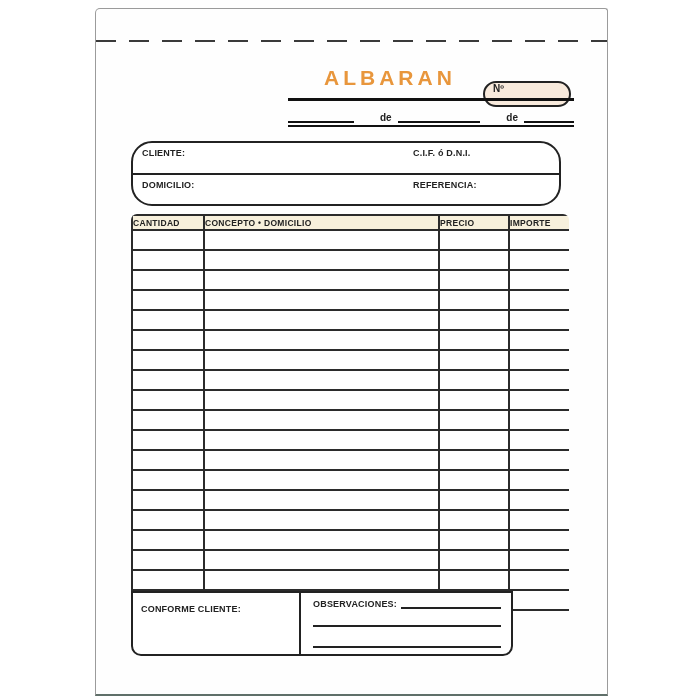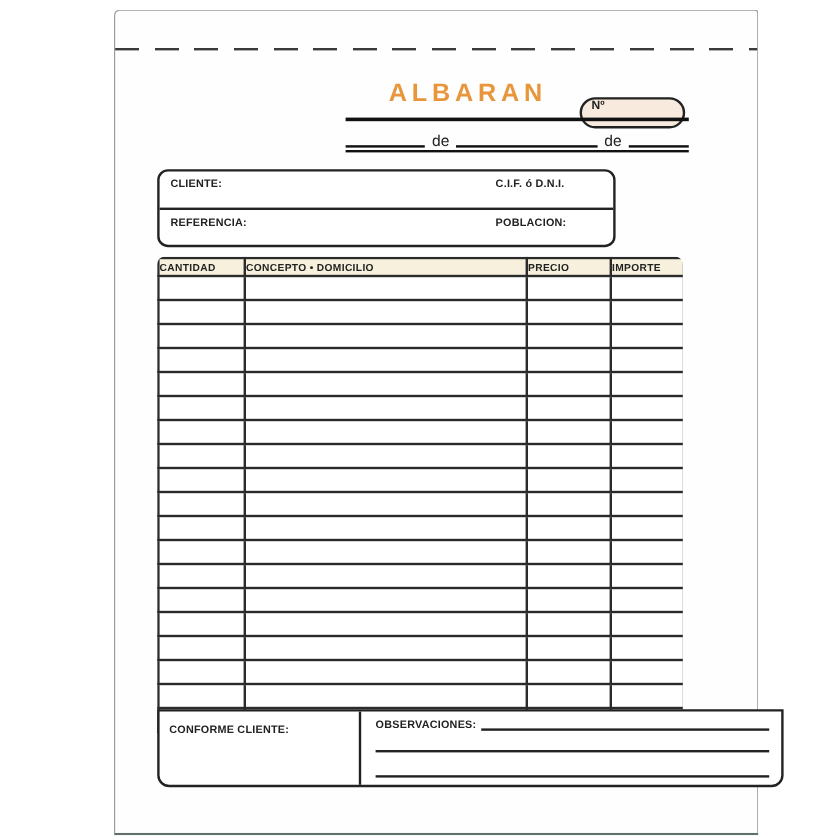--- a/index.html
+++ b/index.html
@@ -6,21 +6,20 @@
   body{
     width:700px;height:700px;background:#ffffff;position:relative;overflow:hidden;
     font-family:"Liberation Sans", sans-serif;color:#222;
   }
   .sheet{
     position:absolute;left:95px;top:8px;width:511px;height:685px;
     background:#fefefe;
     border:1px solid #9b9b9b;
     border-bottom:2px solid #5f6f69;
     border-radius:5px 3px 0 0;
-    padding-left:24px;
   }
   .tear-line{
     position:absolute;left:0;right:0;top:31px;height:2px;
     background:repeating-linear-gradient(to right,#3a3a3a 0 20px,transparent 20px 33px);
   }
   .form-title{
     position:absolute;left:228px;top:57px;
     font-size:21px;font-weight:bold;letter-spacing:4px;
     color:var(--accent-orange,#E8963C);
   }
@@ -34,27 +33,27 @@
   .fill-line{flex:1;border-bottom:2px solid #222;height:60%;}
   .title-rule{
     position:absolute;left:192px;top:89px;width:286px;height:3px;background:#111;
   }
   .date-row{
     position:absolute;left:192px;top:100px;width:286px;height:14px;
     display:flex;align-items:flex-end;gap:6px;
   }
   .date-seg{border-bottom:2px solid #111;height:100%;}
   .seg1{width:66px;} .seg2{flex:1;} .seg3{width:50px;}
-  .date-word{font-size:13px;font-weight:normal;line-height:11px;}
+  .date-word{font-size:10px;font-weight:bold;line-height:11px;margin-left:20px;}
   .date-rule{
     position:absolute;left:192px;top:116px;width:286px;height:2px;background:#111;
   }
   .client-box{
-    position:absolute;left:35px;top:132px;width:382px;height:65px;
-    border:2px solid #222;border-radius:9px;box-sizing:border-box;
+    position:absolute;left:35px;top:132px;width:430px;height:65px;
+    border:2px solid #222;border-radius:21px;box-sizing:border-box;
     background:#fff;
   }
   .client-row{position:relative;height:30px;}
   .client-row.first{border-bottom:2px solid #222;}
   .lbl{font-size:9px;font-weight:bold;letter-spacing:0.2px;}
   .lbl.left{position:absolute;left:9px;top:5px;}
   .lbl.mid{position:absolute;left:280px;top:5px;text-align:right;}
   .table-wrap{
     position:absolute;left:35px;top:205px;width:438px;
     border-radius:6px 6px 0 0;overflow:hidden;
@@ -67,21 +66,21 @@
     border:2px solid #2b2b2b;padding:0;overflow:hidden;
   }
   table.items th{
     height:13px;background:var(--header-fill,#F7F0DC);
     font-size:8.5px;font-weight:bold;letter-spacing:0.3px;text-align:left;
   }
   table.items td{height:15px;background:#ffffff;}
   td.col-precio{background:var(--precio-fill,#E7EAE7);}
   td.col-importe{background:var(--importe-fill,#FAF3E2);}
   .footer-box{
-    position:absolute;left:35px;top:582px;width:522px;height:65px;
+    position:absolute;left:35px;top:582px;width:382px;height:65px;
     border:2px solid #222;border-radius:0 0 10px 10px;box-sizing:border-box;
     background:#fff;display:flex;
   }
   .conforme-cell{
     width:168px;border-right:2px solid #222;box-sizing:border-box;
     padding:5px 8px;
   }
   .obs-cell{flex:1;position:relative;padding:6px 10px 0 12px;}
   .obs-head{display:flex;align-items:flex-start;gap:4px;height:14px;}
   .obs-line{position:absolute;left:12px;right:10px;height:0;border-bottom:2px solid #222;}
@@ -111,22 +110,22 @@
     <span class="date-seg seg3"></span>
   </div>
   <div class="date-rule"></div>
 
   <div class="client-box">
     <div class="client-row first">
       <span class="lbl left">CLIENTE:</span>
       <span class="lbl mid">C.I.F. ó D.N.I.</span>
     </div>
     <div class="client-row">
-      <span class="lbl left">REFERENCIA:</span>
-      <span class="lbl mid">POBLACION:</span>
+      <span class="lbl left">DOMICILIO:</span>
+      <span class="lbl mid">REFERENCIA:</span>
     </div>
   </div>
 
   <div class="table-wrap">
     <table class="items">
       <colgroup>
         <col style="width:72px">
           <col style="width:235px">
           <col style="width:70px">
           <col style="width:61px">

